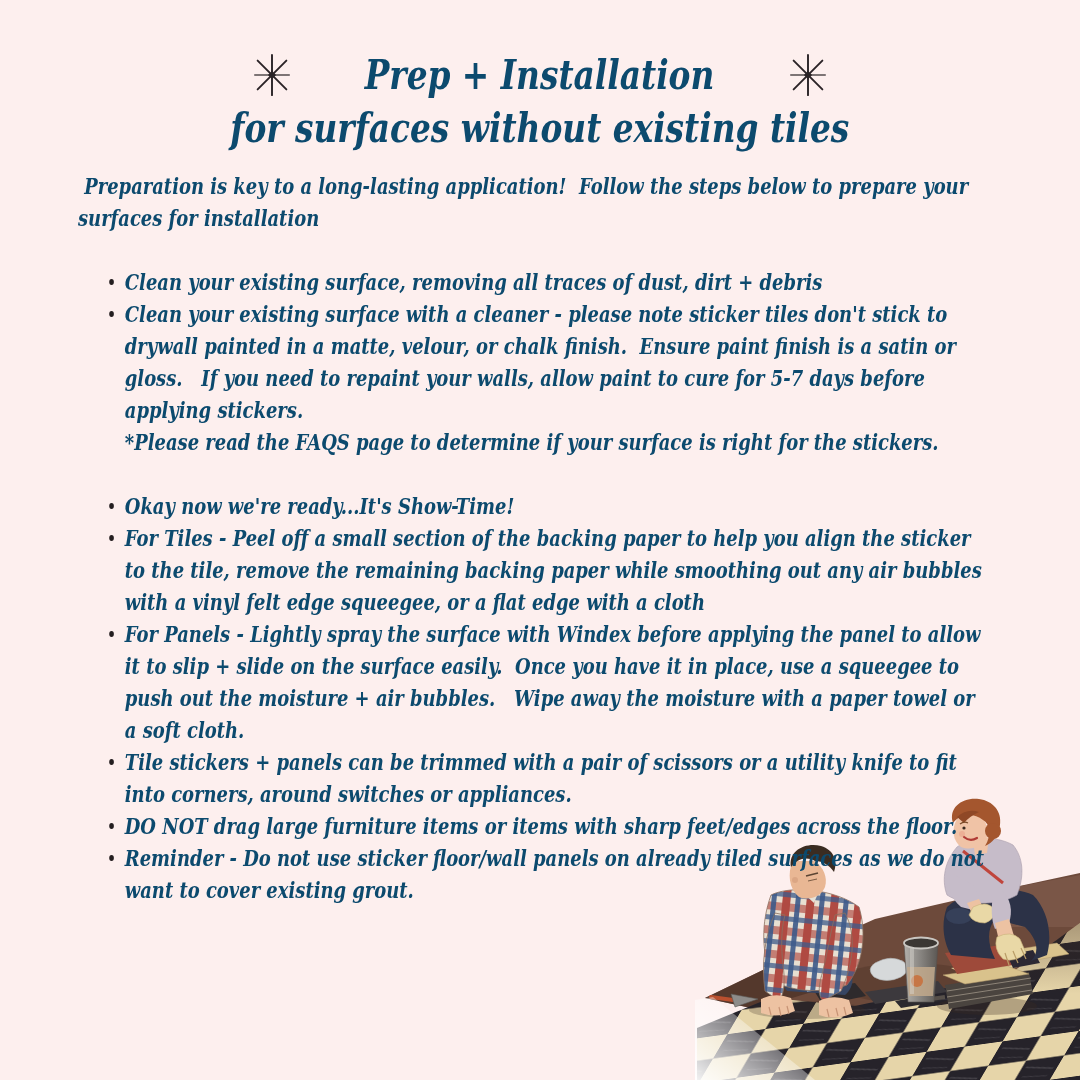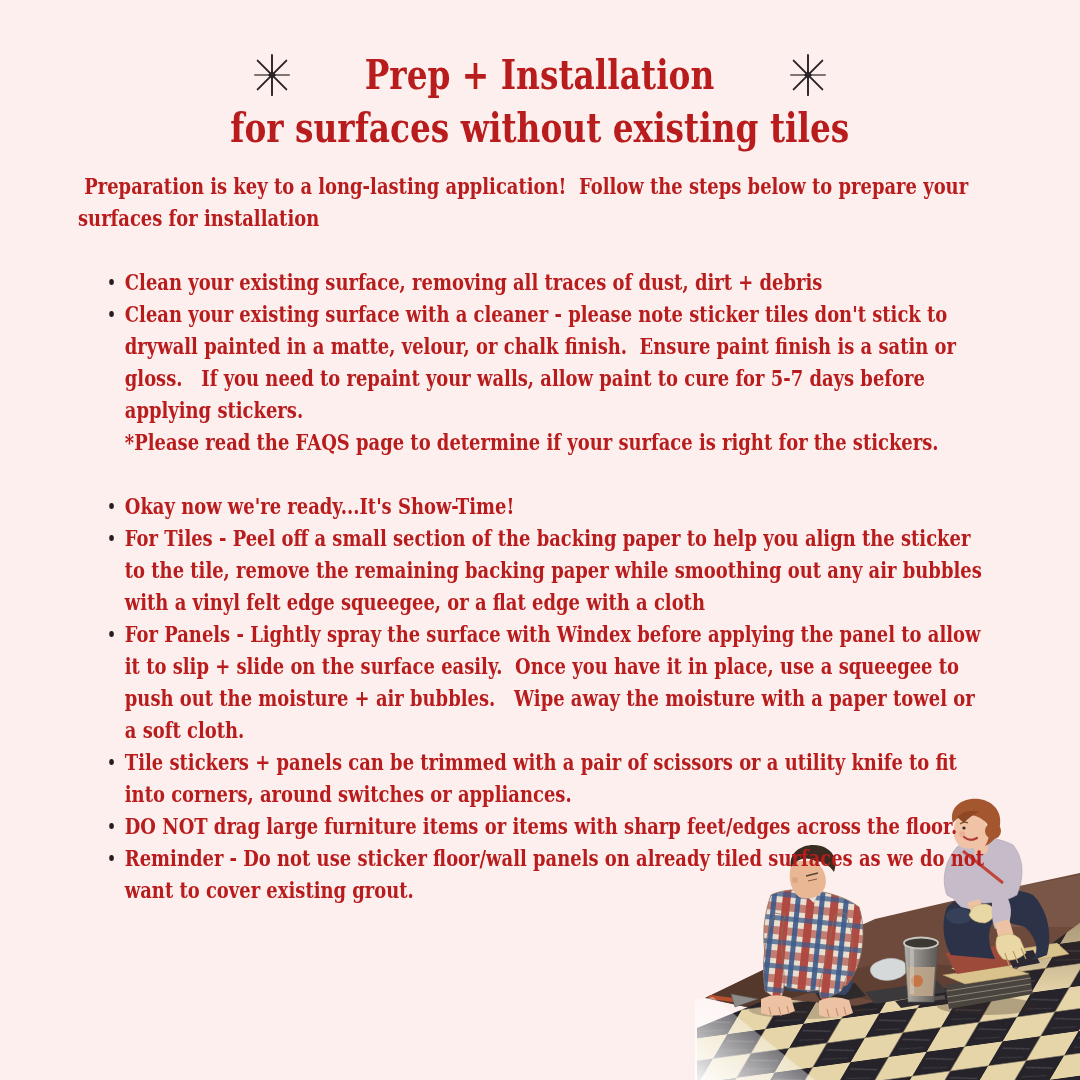--- a/index.html
+++ b/index.html
@@ -2,21 +2,22 @@
 <html><head>
 <meta charset="utf-8">
 <style>
   html,body{margin:0;padding:0;}
   .page{
     position:relative;
     width:1080px;height:1080px;
     background:#fdefee;
     overflow:hidden;
     font-family:"DejaVu Serif","Liberation Serif",serif;
-    color:#b91c1c;
+    color:#0c4a6e;
+    font-style:italic;
   }
   
   .header{position:absolute;top:48px;left:0;width:1080px;text-align:center;z-index:2;}
   .title-row{display:flex;align-items:center;justify-content:center;gap:26px;height:54px;}
   .title-main{
     display:inline-block;font-size:41px;font-weight:700;letter-spacing:0px;
     transform:scaleX(0.80);transform-origin:center center;white-space:nowrap;
   }
   .subtitle{
     display:inline-block;font-size:41px;font-weight:700;margin-top:2px;

